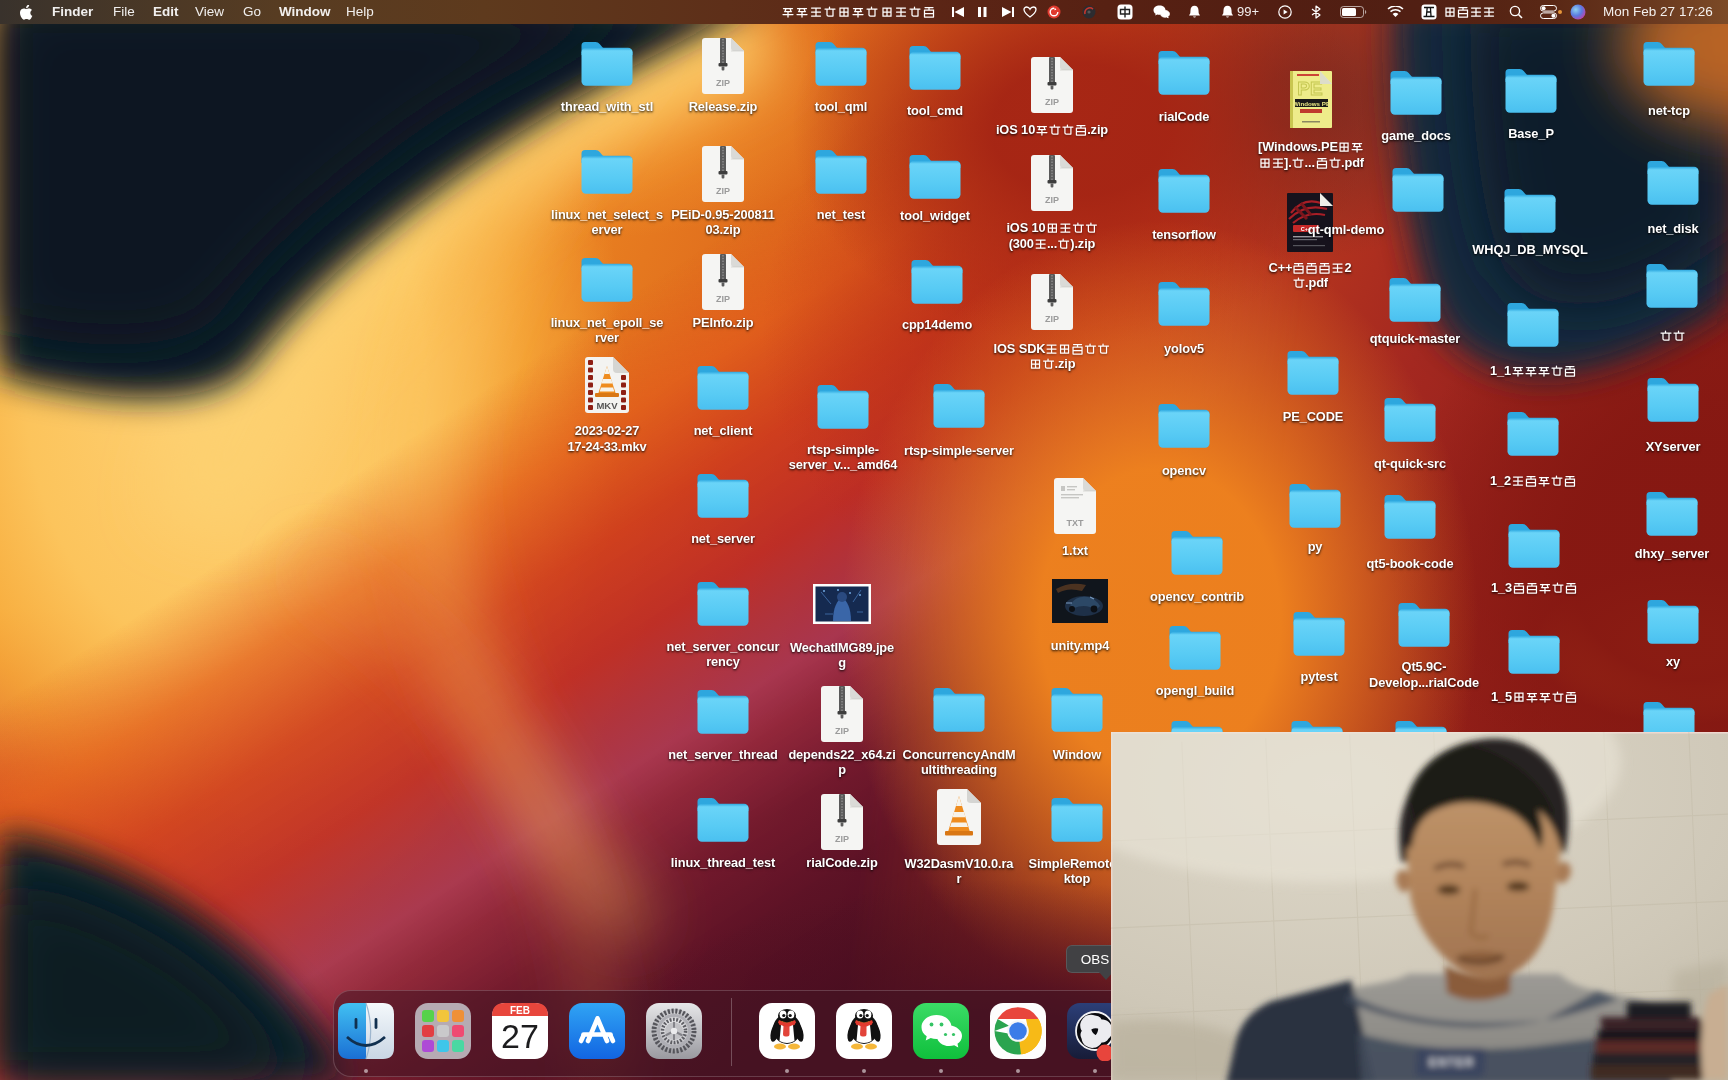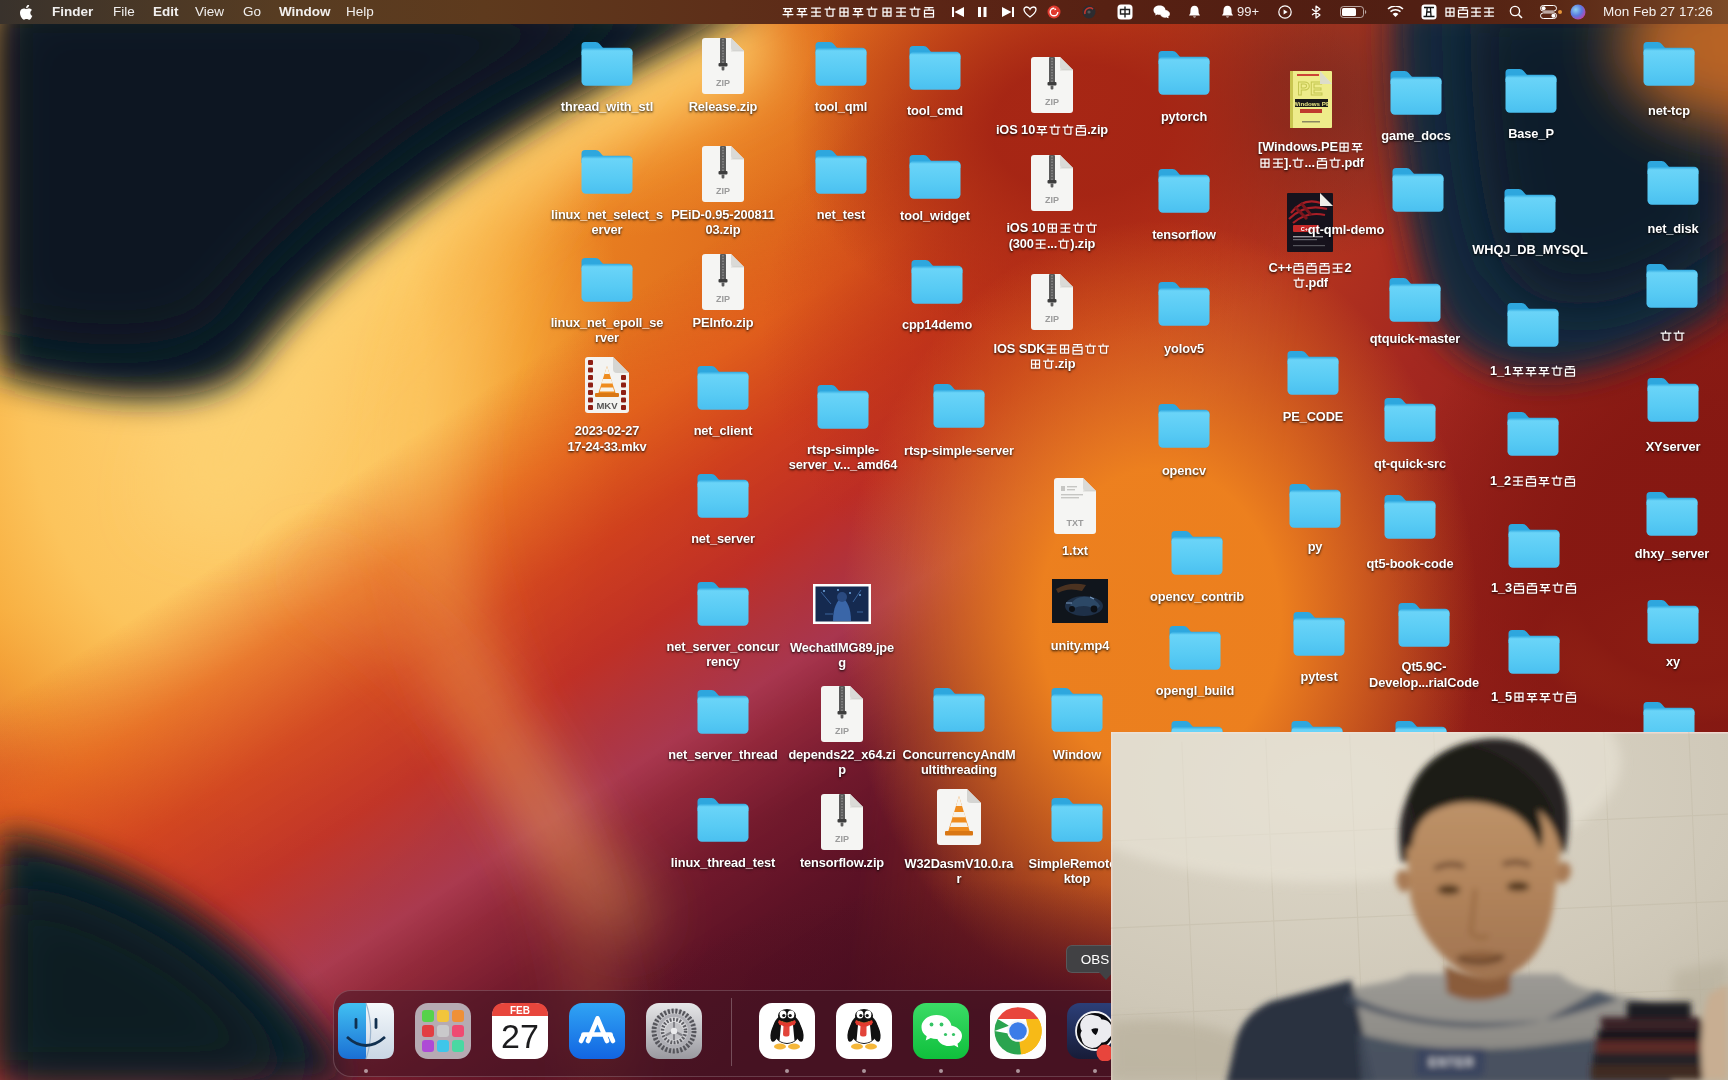--- a/index.html
+++ b/index.html
@@ -388,21 +388,21 @@
       <path d="M3 0 Q0 0 0 3 V53 Q0 56 3 56 H39 Q42 56 42 53 V13 L29 0 Z" fill="#f5f5f3"></path>
       <path d="M29 0 L42 13 H32 Q29 13 29 10 Z" fill="#dadad7"></path>
       <path d="M29 13 H42" stroke="#c8c8c5" stroke-width="0.6"></path>
       <rect x="18" y="0" width="6" height="26" fill="#5a5a5a" rx="1"></rect>
       <path d="M21 1 V25" stroke="#9a9a9a" stroke-width="1.2" stroke-dasharray="1.5 1.3"></path>
       <rect x="16.5" y="25" width="9" height="3.6" rx="1" fill="#3d3d3d"></rect>
       <rect x="19.6" y="28.6" width="2.8" height="4" rx="1" fill="#5c5c5c"></rect>
       <text x="21" y="48" font-size="9" font-weight="bold" fill="#9b9b9b" text-anchor="middle" font-family="Liberation Sans">ZIP</text>
     </svg>
     <div class="lbl" style="left:842px;top:855px">
-      <span>tensorflow.zip</span>
+      <span>rialCode.zip</span>
     </div>
     <svg class="ab" style="left:907.0px;top:43px" width="56" height="48" viewBox="0 0 56 48">
       <path d="M2.5 14 V6.5 Q2.5 3 6 3 H16.5 Q19.2 3 20.7 4.9 L23.6 8.6 Q24.6 9.7 26.6 9.7 H50 Q53.5 9.7 53.5 13.2 V16 H2.5 Z" fill="#2ea7de"></path>
       <rect x="2.5" y="8.8" width="51" height="38" rx="4.5" fill="url(#fg)"></rect>
     </svg>
     <div class="lbl" style="left:935px;top:103px">
       <span>tool_cmd</span>
     </div>
     <svg class="ab" style="left:907.0px;top:152px" width="56" height="48" viewBox="0 0 56 48">
       <path d="M2.5 14 V6.5 Q2.5 3 6 3 H16.5 Q19.2 3 20.7 4.9 L23.6 8.6 Q24.6 9.7 26.6 9.7 H50 Q53.5 9.7 53.5 13.2 V16 H2.5 Z" fill="#2ea7de"></path>
@@ -591,21 +591,21 @@
       <span>SimpleRemoteD</span>
     </div>
     <div class="lbl" style="left:1077px;top:871px">
       <span>ktop</span>
     </div>
     <svg class="ab" style="left:1156.0px;top:48px" width="56" height="48" viewBox="0 0 56 48">
       <path d="M2.5 14 V6.5 Q2.5 3 6 3 H16.5 Q19.2 3 20.7 4.9 L23.6 8.6 Q24.6 9.7 26.6 9.7 H50 Q53.5 9.7 53.5 13.2 V16 H2.5 Z" fill="#2ea7de"></path>
       <rect x="2.5" y="8.8" width="51" height="38" rx="4.5" fill="url(#fg)"></rect>
     </svg>
     <div class="lbl" style="left:1184px;top:109px">
-      <span>pytorch</span>
+      <span>rialCode</span>
     </div>
     <svg class="ab" style="left:1156.0px;top:166px" width="56" height="48" viewBox="0 0 56 48">
       <path d="M2.5 14 V6.5 Q2.5 3 6 3 H16.5 Q19.2 3 20.7 4.9 L23.6 8.6 Q24.6 9.7 26.6 9.7 H50 Q53.5 9.7 53.5 13.2 V16 H2.5 Z" fill="#2ea7de"></path>
       <rect x="2.5" y="8.8" width="51" height="38" rx="4.5" fill="url(#fg)"></rect>
     </svg>
     <div class="lbl" style="left:1184px;top:227px">
       <span>tensorflow</span>
     </div>
     <svg class="ab" style="left:1156.0px;top:279px" width="56" height="48" viewBox="0 0 56 48">
       <path d="M2.5 14 V6.5 Q2.5 3 6 3 H16.5 Q19.2 3 20.7 4.9 L23.6 8.6 Q24.6 9.7 26.6 9.7 H50 Q53.5 9.7 53.5 13.2 V16 H2.5 Z" fill="#2ea7de"></path>

